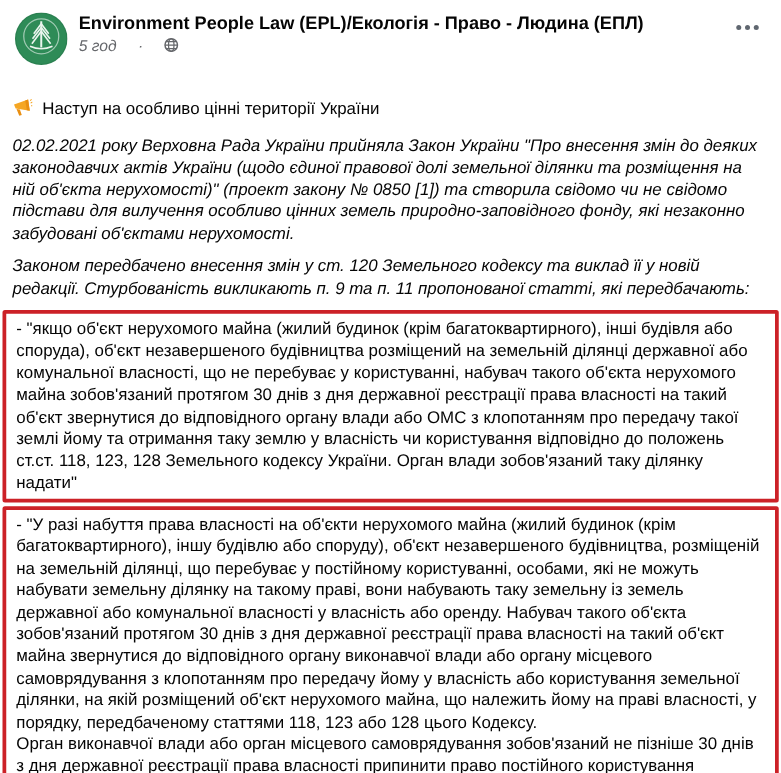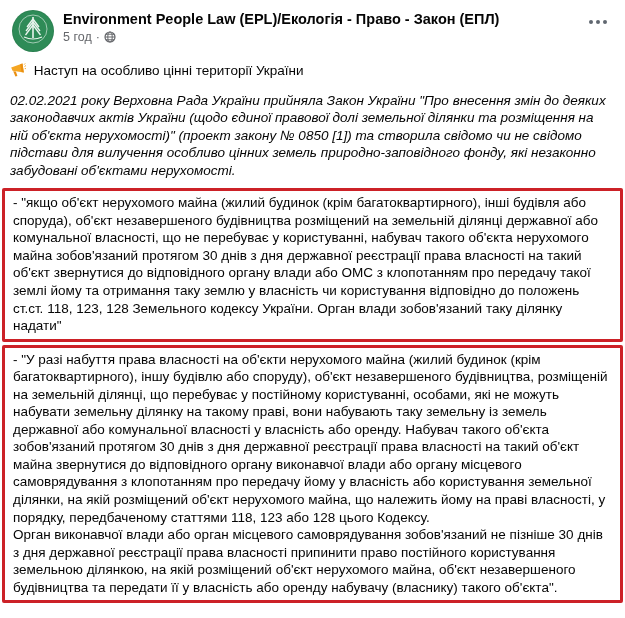--- a/index.html
+++ b/index.html
@@ -29,46 +29,47 @@
   }
   .header-text { margin-left: 9px; flex: 1 1 auto; min-width: 0; }
   .page-name {
     font-size: 14.5px;
     font-weight: 700;
     color: #050505;
     line-height: 1.25;
     cursor: pointer;
   }
   .meta-row {
-    display: flex; align-items: center;
+    display: flex; align-items: flex-start;
     margin-top: 2px;
     font-size: 12.5px;
     color: #65676b;
-    gap: 4px;
+    gap: 17px;
+    font-style: italic;
   }
   .timestamp { cursor: pointer; }
   .more-btn {
     flex: 0 0 auto;
     display: flex; gap: 3px; align-items: center;
     padding: 10px 4px;
     cursor: pointer;
     border: none; background: transparent;
   }
   .more-btn i {
     width: 4px; height: 4px; border-radius: 50%;
     background: #606770; display: block;
   }
   
   .body {
     padding: 2px 10px 10px 10px;
     font-size: 13.5px;
     line-height: 1.3;
     color: #050505;
   }
-  .intro-line { margin: 4px 0 9px 0; }
+  .intro-line { margin: 20px 0 9px 0; }
   .intro-line .megaphone { vertical-align: -3px; margin-right: 4px; }
   .para { margin: 0 0 9px 0; font-style: italic; }
   .quote-box {
     border: 3px solid var(--accent-red, #cc2127);
     border-radius: 2px;
     margin: 0 -8px;
     padding: 3px 8px 4px 8px;
   }
   .quote-box + .quote-box { margin-top: 3px; }
   .quote-box p + p { margin-top: 0; }
@@ -83,21 +84,21 @@
       <span>
         <svg width="30" height="30" viewBox="0 0 30 30">
           <circle cx="15" cy="15" r="14" fill="none" stroke="#ffffff" stroke-width="1" opacity="0.55"></circle>
           <path d="M15 3 L15 24" stroke="#eaf4ee" stroke-width="1.6"></path>
           <path d="M15 5 L9 13 M15 5 L21 13 M15 8 L8 17 M15 8 L22 17 M15 11 L7.5 21 M15 11 L22.5 21" stroke="#eaf4ee" stroke-width="1.3" fill="none"></path>
           <path d="M6 23 Q15 27 24 23" stroke="#eaf4ee" stroke-width="1.2" fill="none"></path>
         </svg>
       </span>
     </div>
     <div class="header-text">
-      <div class="page-name">Environment People Law (EPL)/Екологія - Право - Закон (ЕПЛ)</div>
+      <div class="page-name">Environment People Law (EPL)/Екологія - Право - Людина (ЕПЛ)</div>
       <div class="meta-row">
         <span class="timestamp">5 год</span>
         <span>·</span>
         <span style="display:flex;align-items:center;">
           <svg width="12" height="12" viewBox="0 0 12 12">
             <circle cx="6" cy="6" r="5" fill="none" stroke="#65676b" stroke-width="1.2"></circle>
             <ellipse cx="6" cy="6" rx="2.2" ry="5" fill="none" stroke="#65676b" stroke-width="1"></ellipse>
             <path d="M1 6 H11 M1.8 3.2 H10.2 M1.8 8.8 H10.2" stroke="#65676b" stroke-width="1" fill="none"></path>
           </svg>
         </span>
@@ -118,20 +119,21 @@
           <path d="M12.5 0.5 L13.8 9.5 L2.5 7.8 L1.2 4.6 Z" fill="#f5a623"></path>
           <path d="M12.5 0.5 L13.8 9.5 L11.5 9.1 L10.2 1.3 Z" fill="#e98f12"></path>
           <path d="M3.2 8.2 L5.4 13.5 L7.4 13 L5.9 8.6 Z" fill="#e98f12"></path>
           <path d="M14.5 3.5 L16 2.6 M14.8 5.6 L16 5.6 M14.2 1.6 L15.2 0.4" stroke="#f5a623" stroke-width="0.9"></path>
         </svg>
       </span><span>Наступ на особливо цінні території України</span>
     </div>
 
     <p class="para">02.02.2021 року Верховна Рада України прийняла Закон України "Про внесення змін до деяких законодавчих актів України (щодо єдиної правової долі земельної ділянки та розміщення на ній об'єкта нерухомості)" (проект закону № 0850 [1]) та створила свідомо чи не свідомо підстави для вилучення особливо цінних земель природно-заповідного фонду, які незаконно забудовані об'єктами нерухомості.</p>
 
+    <p class="para">Законом передбачено внесення змін у ст. 120 Земельного кодексу та виклад її у новій редакції. Стурбованість викликають п. 9 та п. 11 пропонованої статті, які передбачають:</p>
 
     <div class="quote-box">
       <p>- "якщо об'єкт нерухомого майна (жилий будинок (крім багатоквартирного), інші будівля або споруда), об'єкт незавершеного будівництва розміщений на земельній ділянці державної або комунальної власності, що не перебуває у користуванні, набувач такого об'єкта нерухомого майна зобов'язаний протягом 30 днів з дня державної реєстрації права власності на такий об'єкт звернутися до відповідного органу влади або ОМС з клопотанням про передачу такої землі йому та отримання таку землю у власність чи користування відповідно до положень ст.ст. 118, 123, 128 Земельного кодексу України. Орган влади зобов'язаний таку ділянку надати"</p>
     </div>
 
     <div class="quote-box">
       <p>- "У разі набуття права власності на об'єкти нерухомого майна (жилий будинок (крім багатоквартирного), іншу будівлю або споруду), об'єкт незавершеного будівництва, розміщеній на земельній ділянці, що перебуває у постійному користуванні, особами, які не можуть набувати земельну ділянку на такому праві, вони набувають таку земельну із земель державної або комунальної власності у власність або оренду. Набувач такого об'єкта зобов'язаний протягом 30 днів з дня державної реєстрації права власності на такий об'єкт майна звернутися до відповідного органу виконавчої влади або органу місцевого самоврядування з клопотанням про передачу йому у власність або користування земельної ділянки, на якій розміщений об'єкт нерухомого майна, що належить йому на праві власності, у порядку, передбаченому статтями 118, 123 або 128 цього Кодексу.</p>
       <p>Орган виконавчої влади або орган місцевого самоврядування зобов'язаний не пізніше 30 днів з дня державної реєстрації права власності припинити право постійного користування земельною ділянкою, на якій розміщений об'єкт нерухомого майна, об'єкт незавершеного будівництва та передати її у власність або оренду набувачу (власнику) такого об'єкта".</p>
     </div>
 

